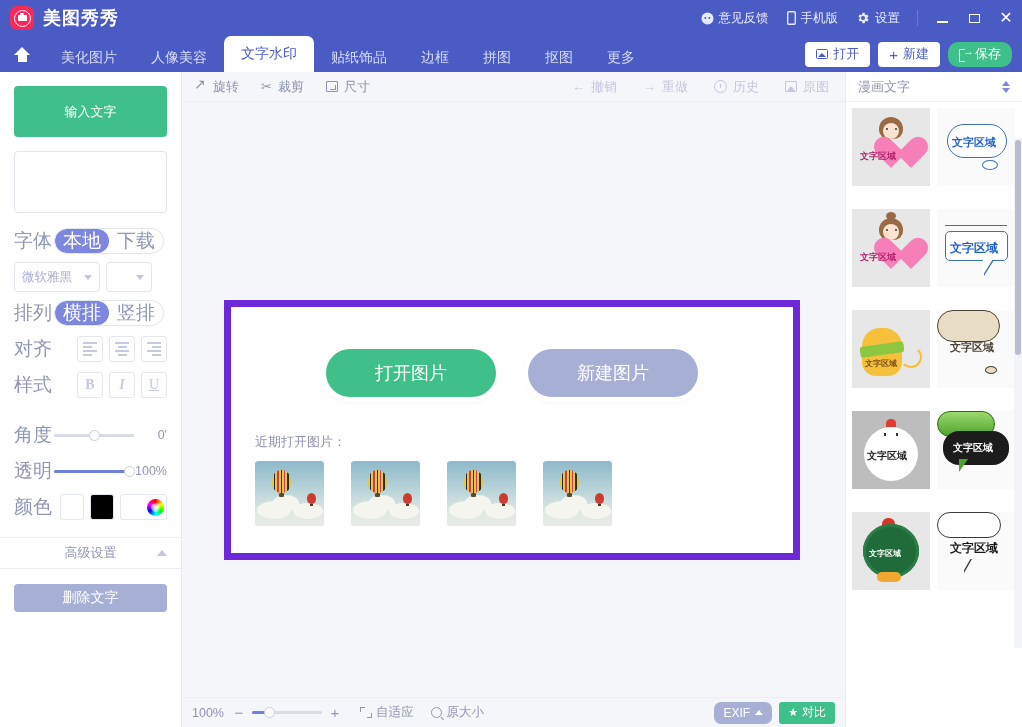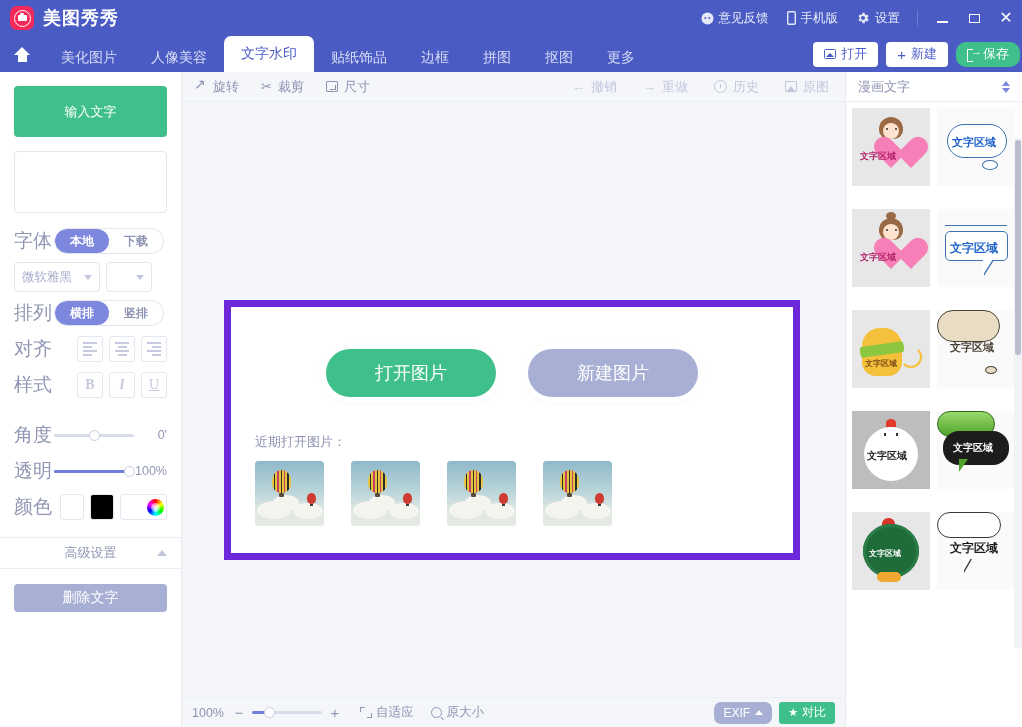--- a/index.html
+++ b/index.html
@@ -82,21 +82,21 @@
     height: 29px; line-height: 29px; padding: 0 17px;
     color: #d6dbf5; font-size: 14px;
     border-radius: 7px 7px 0 0; white-space: nowrap;
   }
   .ntab.active {
     background: #ffffff; color: #4a5bc4; height: 36px; line-height: 34px;
     font-weight: normal;
   }
   .nav-actions {
     margin-left: auto; display: flex; align-items: center;
-    height: 36px; padding-right: 2px; gap: 8px;
+    height: 36px; padding-right: 10px; gap: 8px;
   }
   .act {
     display: flex; align-items: center; gap: 5px;
     height: 25px; padding: 0 11px; border-radius: 4px;
     background: #ffffff; color: #4a5bc4; font-size: 13px;
   }
   .act.green { background: #3fc08a; color: #ffffff; border-radius: 10px; }
   .ic-img {
     width: 12px; height: 10px; border: 1.4px solid currentColor;
     border-radius: 1.5px; position: relative; display: inline-block;
@@ -138,21 +138,21 @@
     display: flex; align-items: center; margin: 0 14px;
     height: 36px;
   }
   .row-label { width: 40px; color: #9096b3; font-size: 19px; flex: 0 0 auto; }
   .seg {
     display: flex; border: 1px solid #e2e4ee; border-radius: 15px;
     height: 26px; overflow: hidden; background: #fff;
   }
   .seg-b {
     width: 54px; display: flex; align-items: center; justify-content: center;
-    font-size: 12px; color: #9096b3; font-weight: bold;
+    font-size: 19px; color: #9096b3;
   }
   .seg-b.on { background: #7d87dd; color: #fff; border-radius: 15px; }
   .sel {
     height: 30px; border: 1px solid #e2e4ee; border-radius: 4px;
     display: flex; align-items: center; justify-content: space-between;
     padding: 0 7px; font-size: 12.5px; color: #a7accb; background: #fff;
   }
   .sel.wide { width: 86px; }
   .sel.narrow { width: 46px; margin-left: 6px; }
   .caret {

